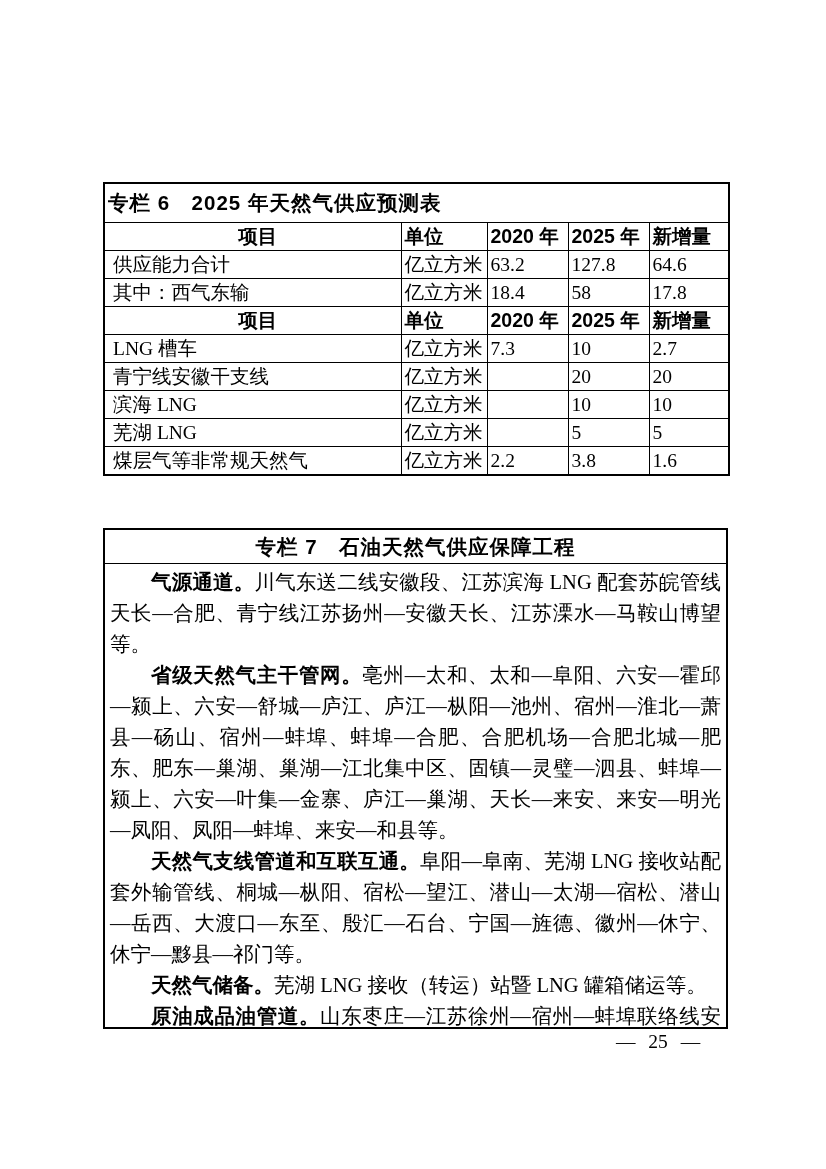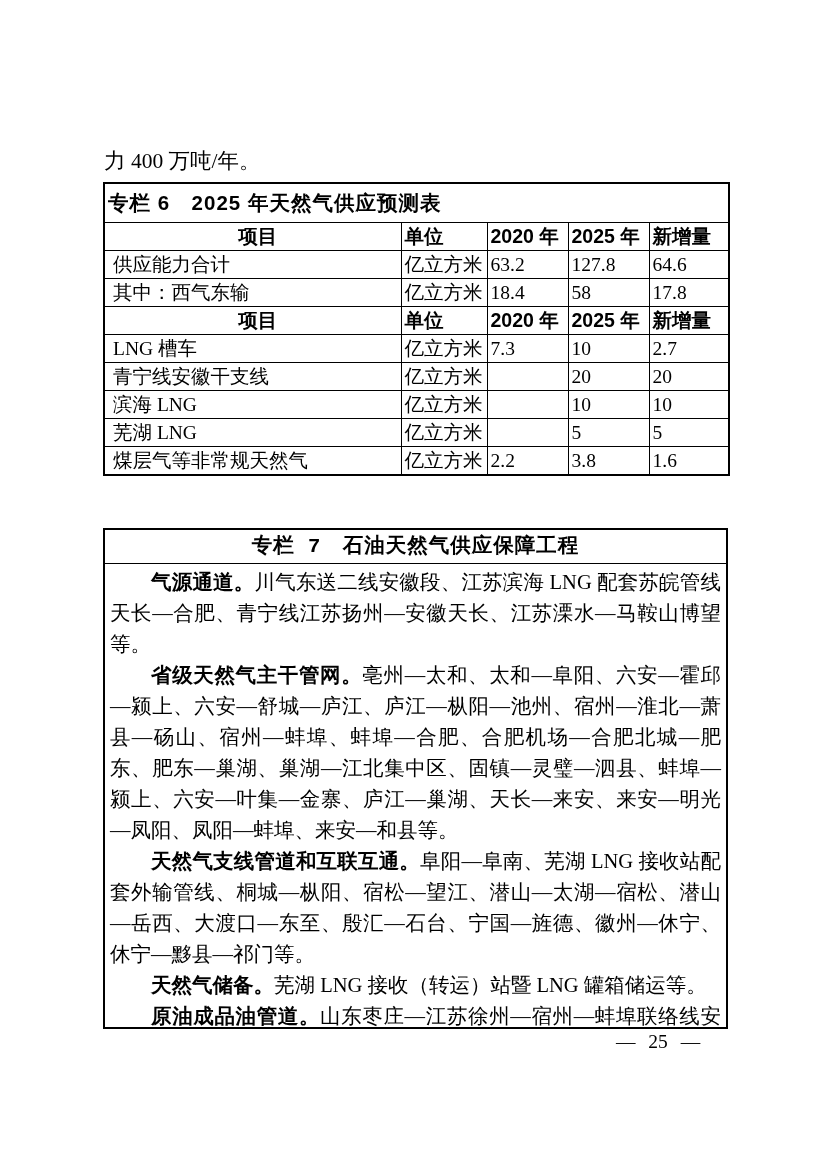--- a/index.html
+++ b/index.html
@@ -76,21 +76,21 @@
     border: 2px solid #000;
     overflow: hidden;
   }
   .box7-title {
     height: 33px;
     line-height: 33px;
     border-bottom: 1px solid #000;
     text-align: center;
     font-weight: 700;
     font-size: 20.5px;
-    font-family: Liberation Mono, monospace;
+    font-family: Liberation Sans, sans-serif;
     letter-spacing: 1px;
   }
   .box7-body {
     padding: 3px 5px 0 5px;
     font-size: 20.5px;
     line-height: 31px;
     text-align: justify;
   }
   .box7-body p {
     margin: 0;
@@ -109,21 +109,20 @@
     font-size: 19.5px;
     word-spacing: 8px;
     white-space: nowrap;
   }
 </style>
 </head>
 <body>
 
 <div class="page">
 
-  <p class="intro-text">力 400 万吨/年。</p>
 
   <table class="forecast">
     <colgroup>
       <col style="width:297px">
       <col style="width:86px">
       <col style="width:81px">
       <col style="width:81px">
       <col style="width:80px">
     </colgroup>
     <tbody>

